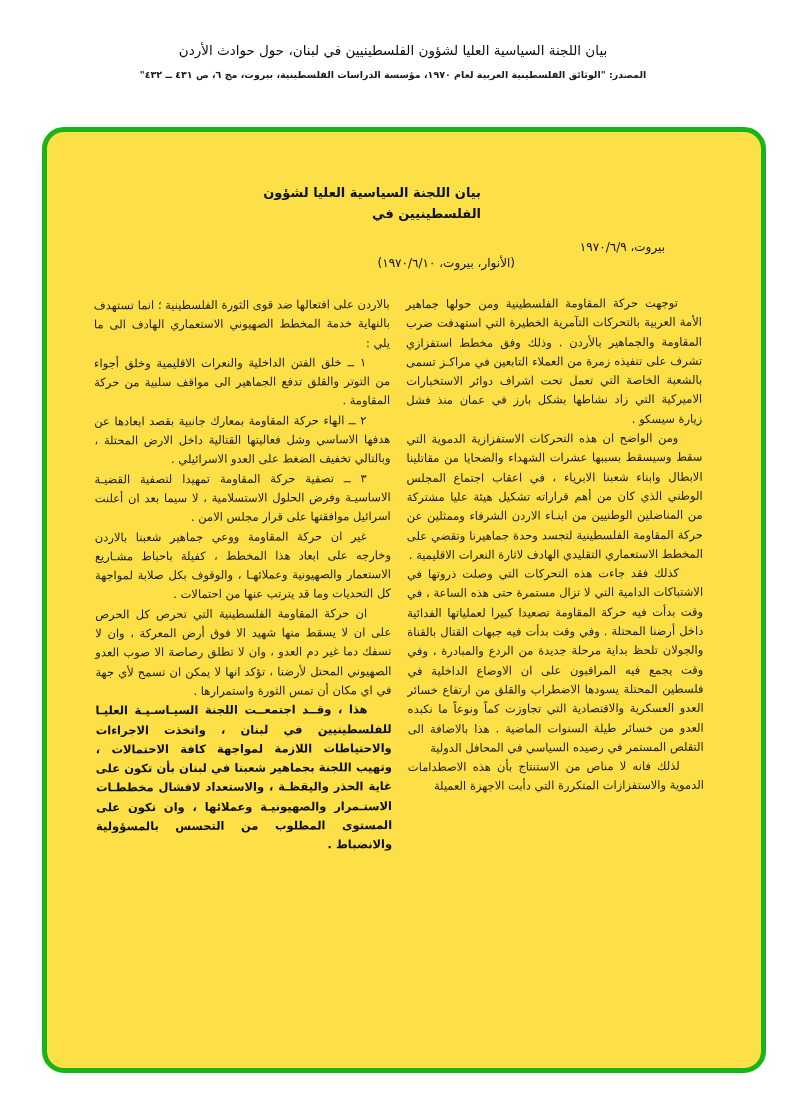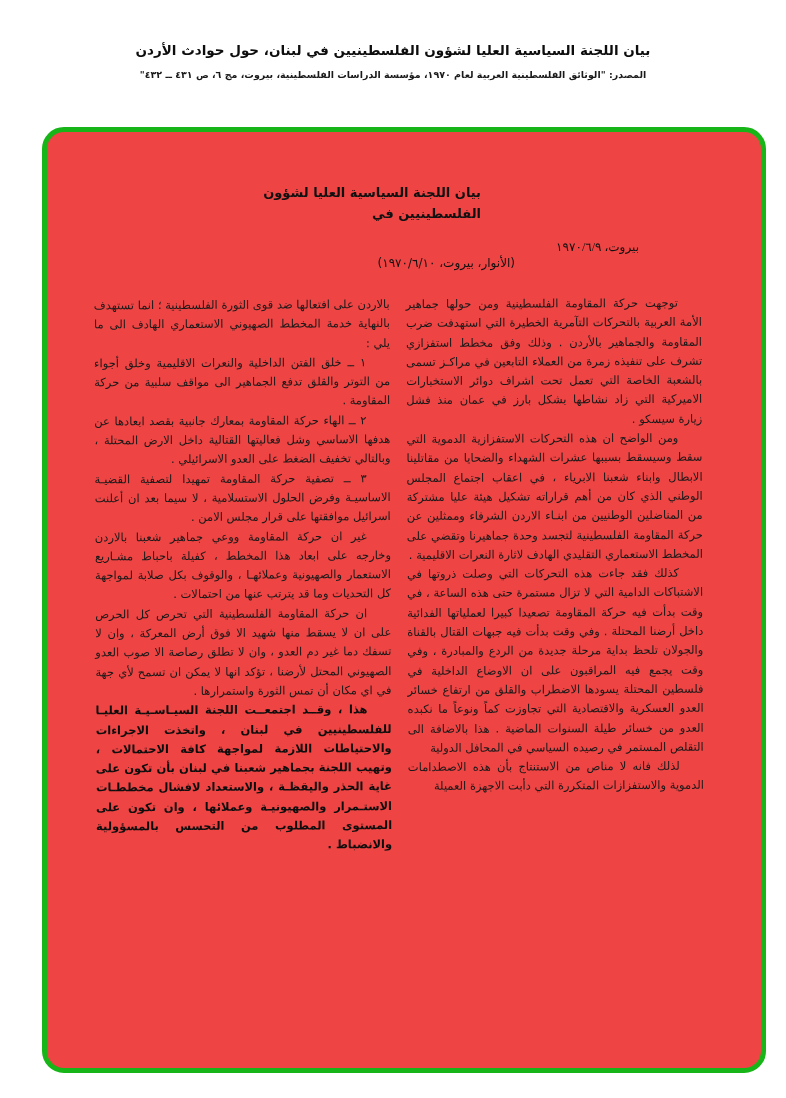--- a/index.html
+++ b/index.html
@@ -5,36 +5,36 @@
   html, body { margin: 0; padding: 0; }
   body{
     width: 786px; height: 1098px;
     position: relative; overflow: hidden;
     background: #ffffff;
     font-family: "DejaVu Sans", sans-serif;
     direction: rtl;
     color: #141414;
   }
   .top-header{ position: absolute; top: 42px; left: 0; width: 786px; text-align: center; }
-  .top-title{ font-size: 13.5px; font-weight: bold; color: #0d0d0d; }
+  .top-title{ font-size: 13.5px; font-weight: normal; color: #0d0d0d; }
   .top-source{ margin-top: 11px; font-size: 9.5px; font-weight: bold; color: #1a1a1a; }
 
   .scan-box{
     position: absolute; left: 42px; top: 127px;
     width: 714px; height: 936px;
     border: 5px solid #17b517; border-radius: 22px;
-    background: #ef4444;
+    background: #fde047;
   }
   .doc-title{
     position: absolute; top: 50px; right: 280px; width: 238px;
     font-size: 13px; font-weight: bold; line-height: 21px;
     text-align: right; color: #111;
   }
   .date-line{ position: absolute; top: 108px; right: 0; left: 0; height: 18px; font-size: 12px; color: #111; }
-  .date-right{ position: absolute; right: 122px; top: 0; font-family: Liberation Serif, serif; }
+  .date-right{ position: absolute; right: 96px; top: 0; }
   .date-left{ position: absolute; right: 246px; top: 16px; }
 
   .body-columns{
     position: absolute; top: 163px; right: 0; left: 0;
     padding: 0 58px 0 48px;
     display: flex; gap: 16px;
     transform: rotate(-0.25deg);
   }
   .col{
     flex: 1;

